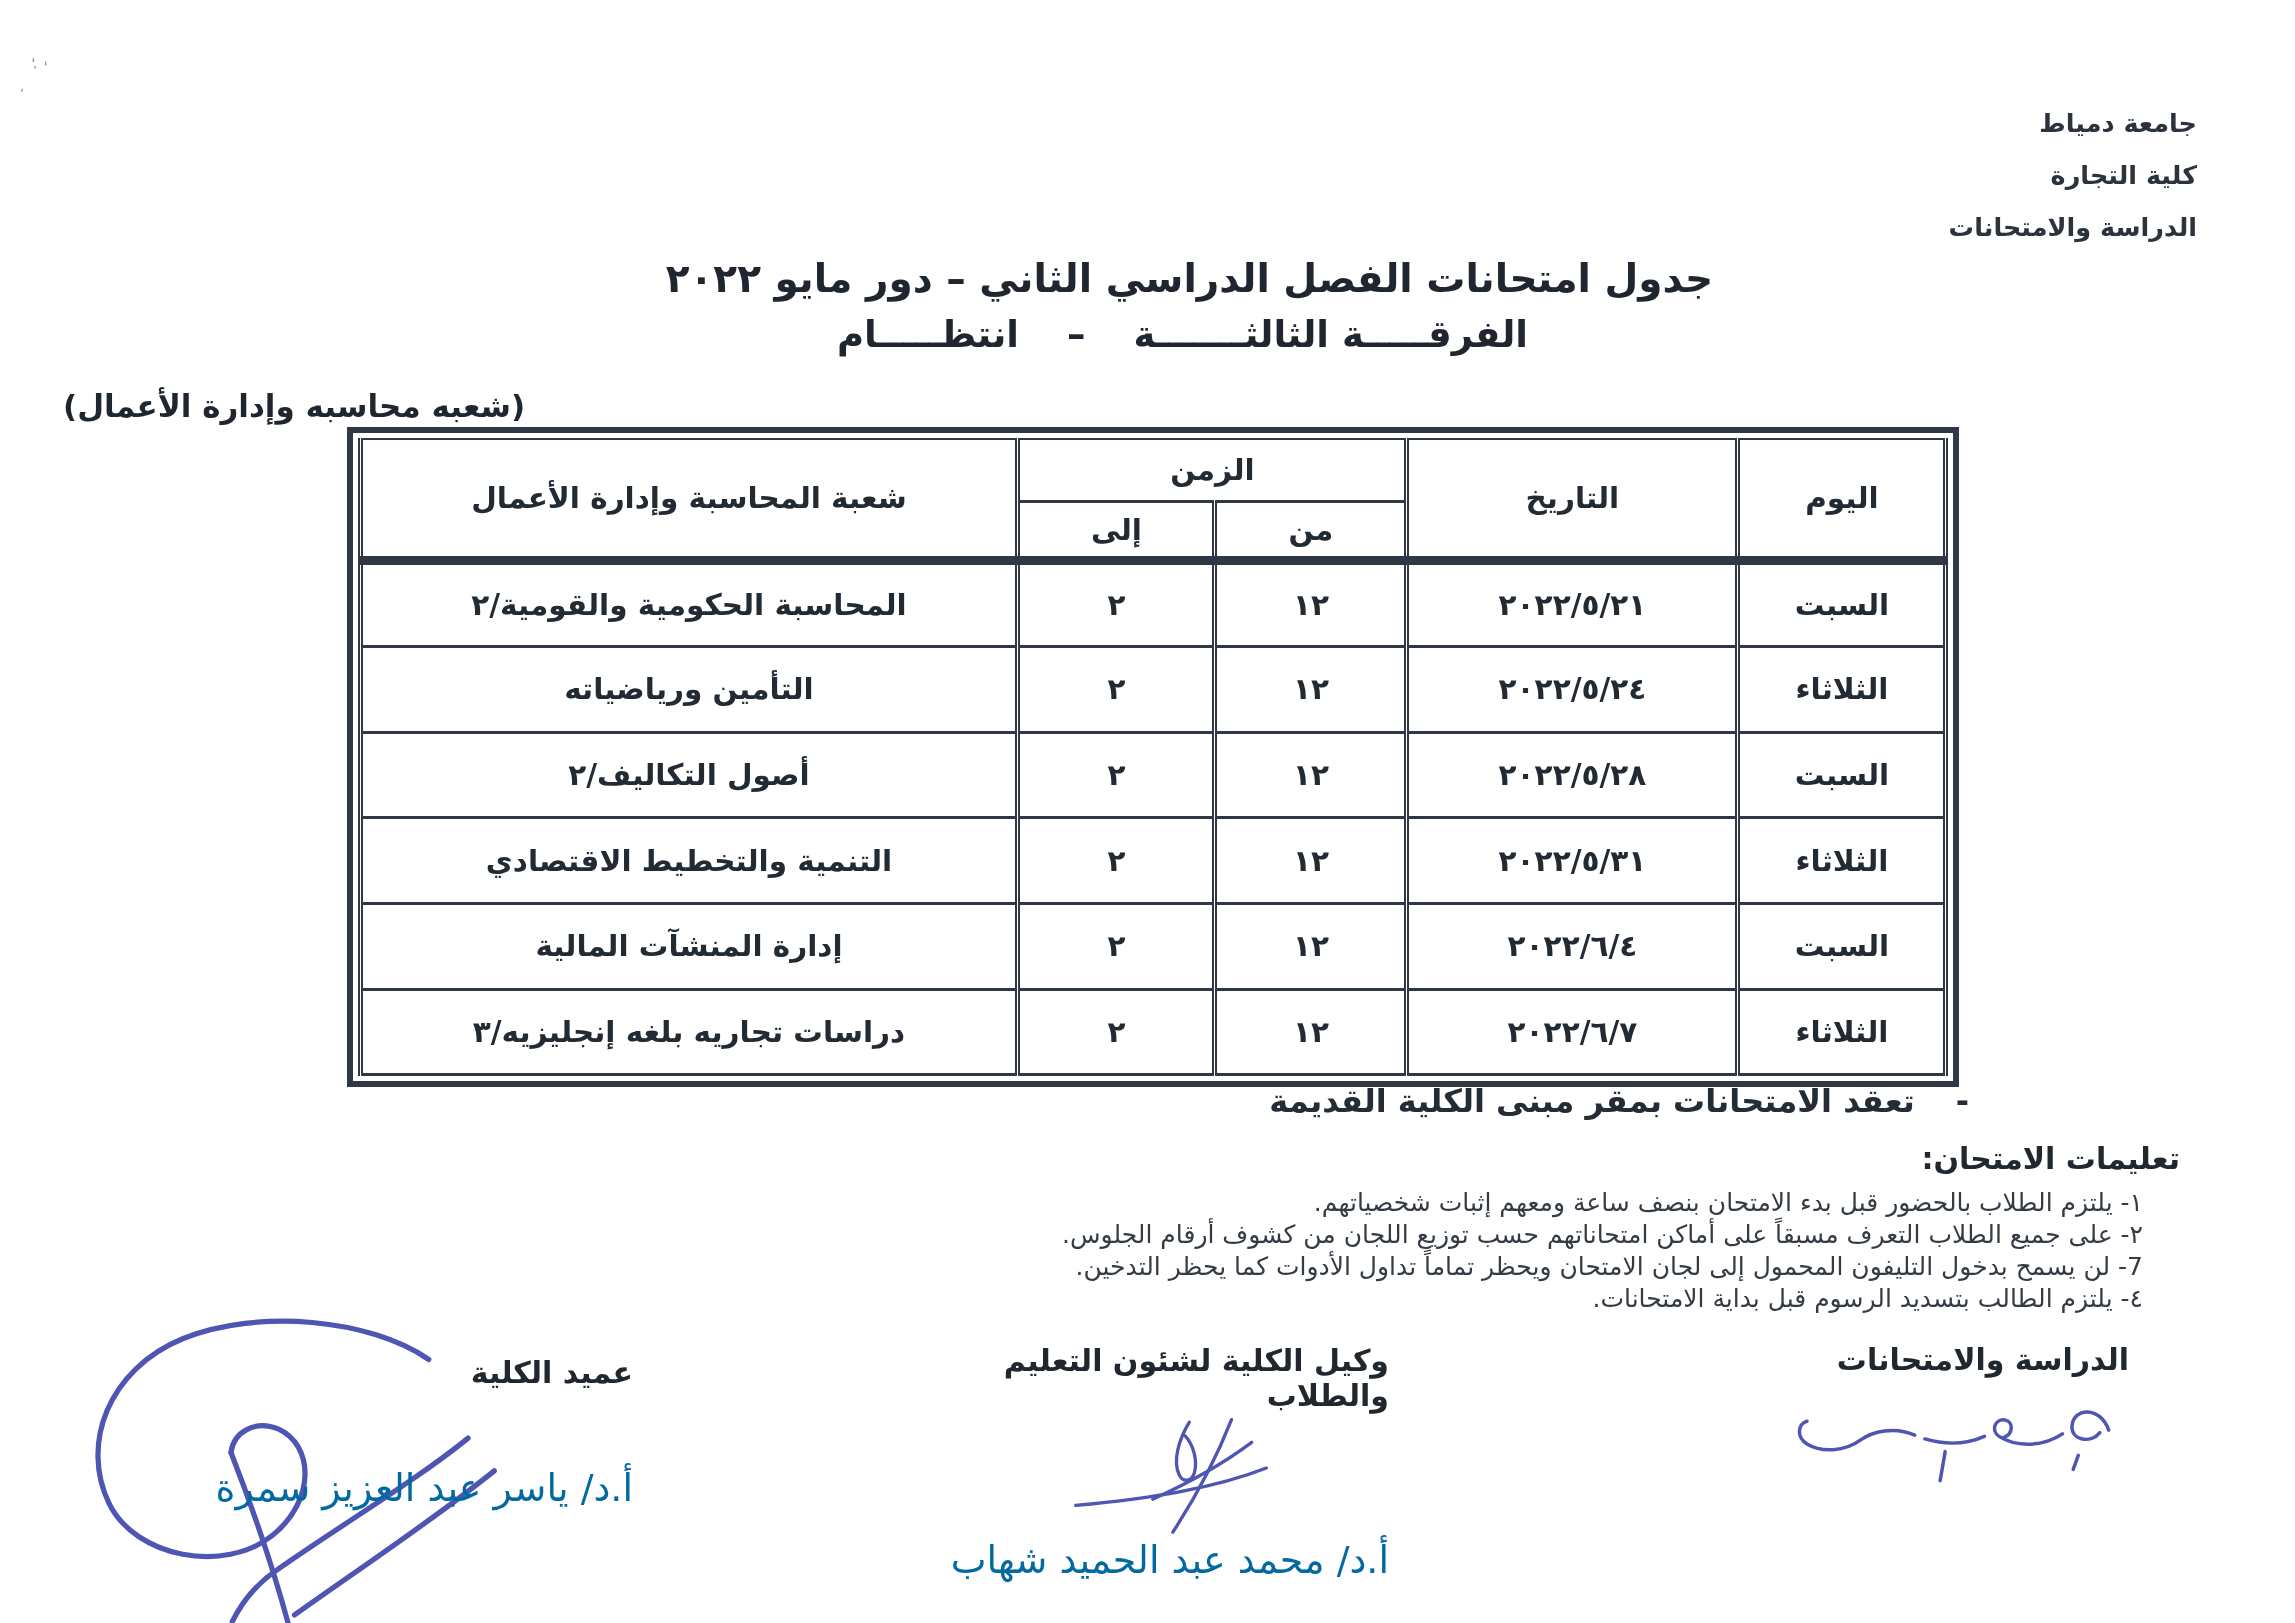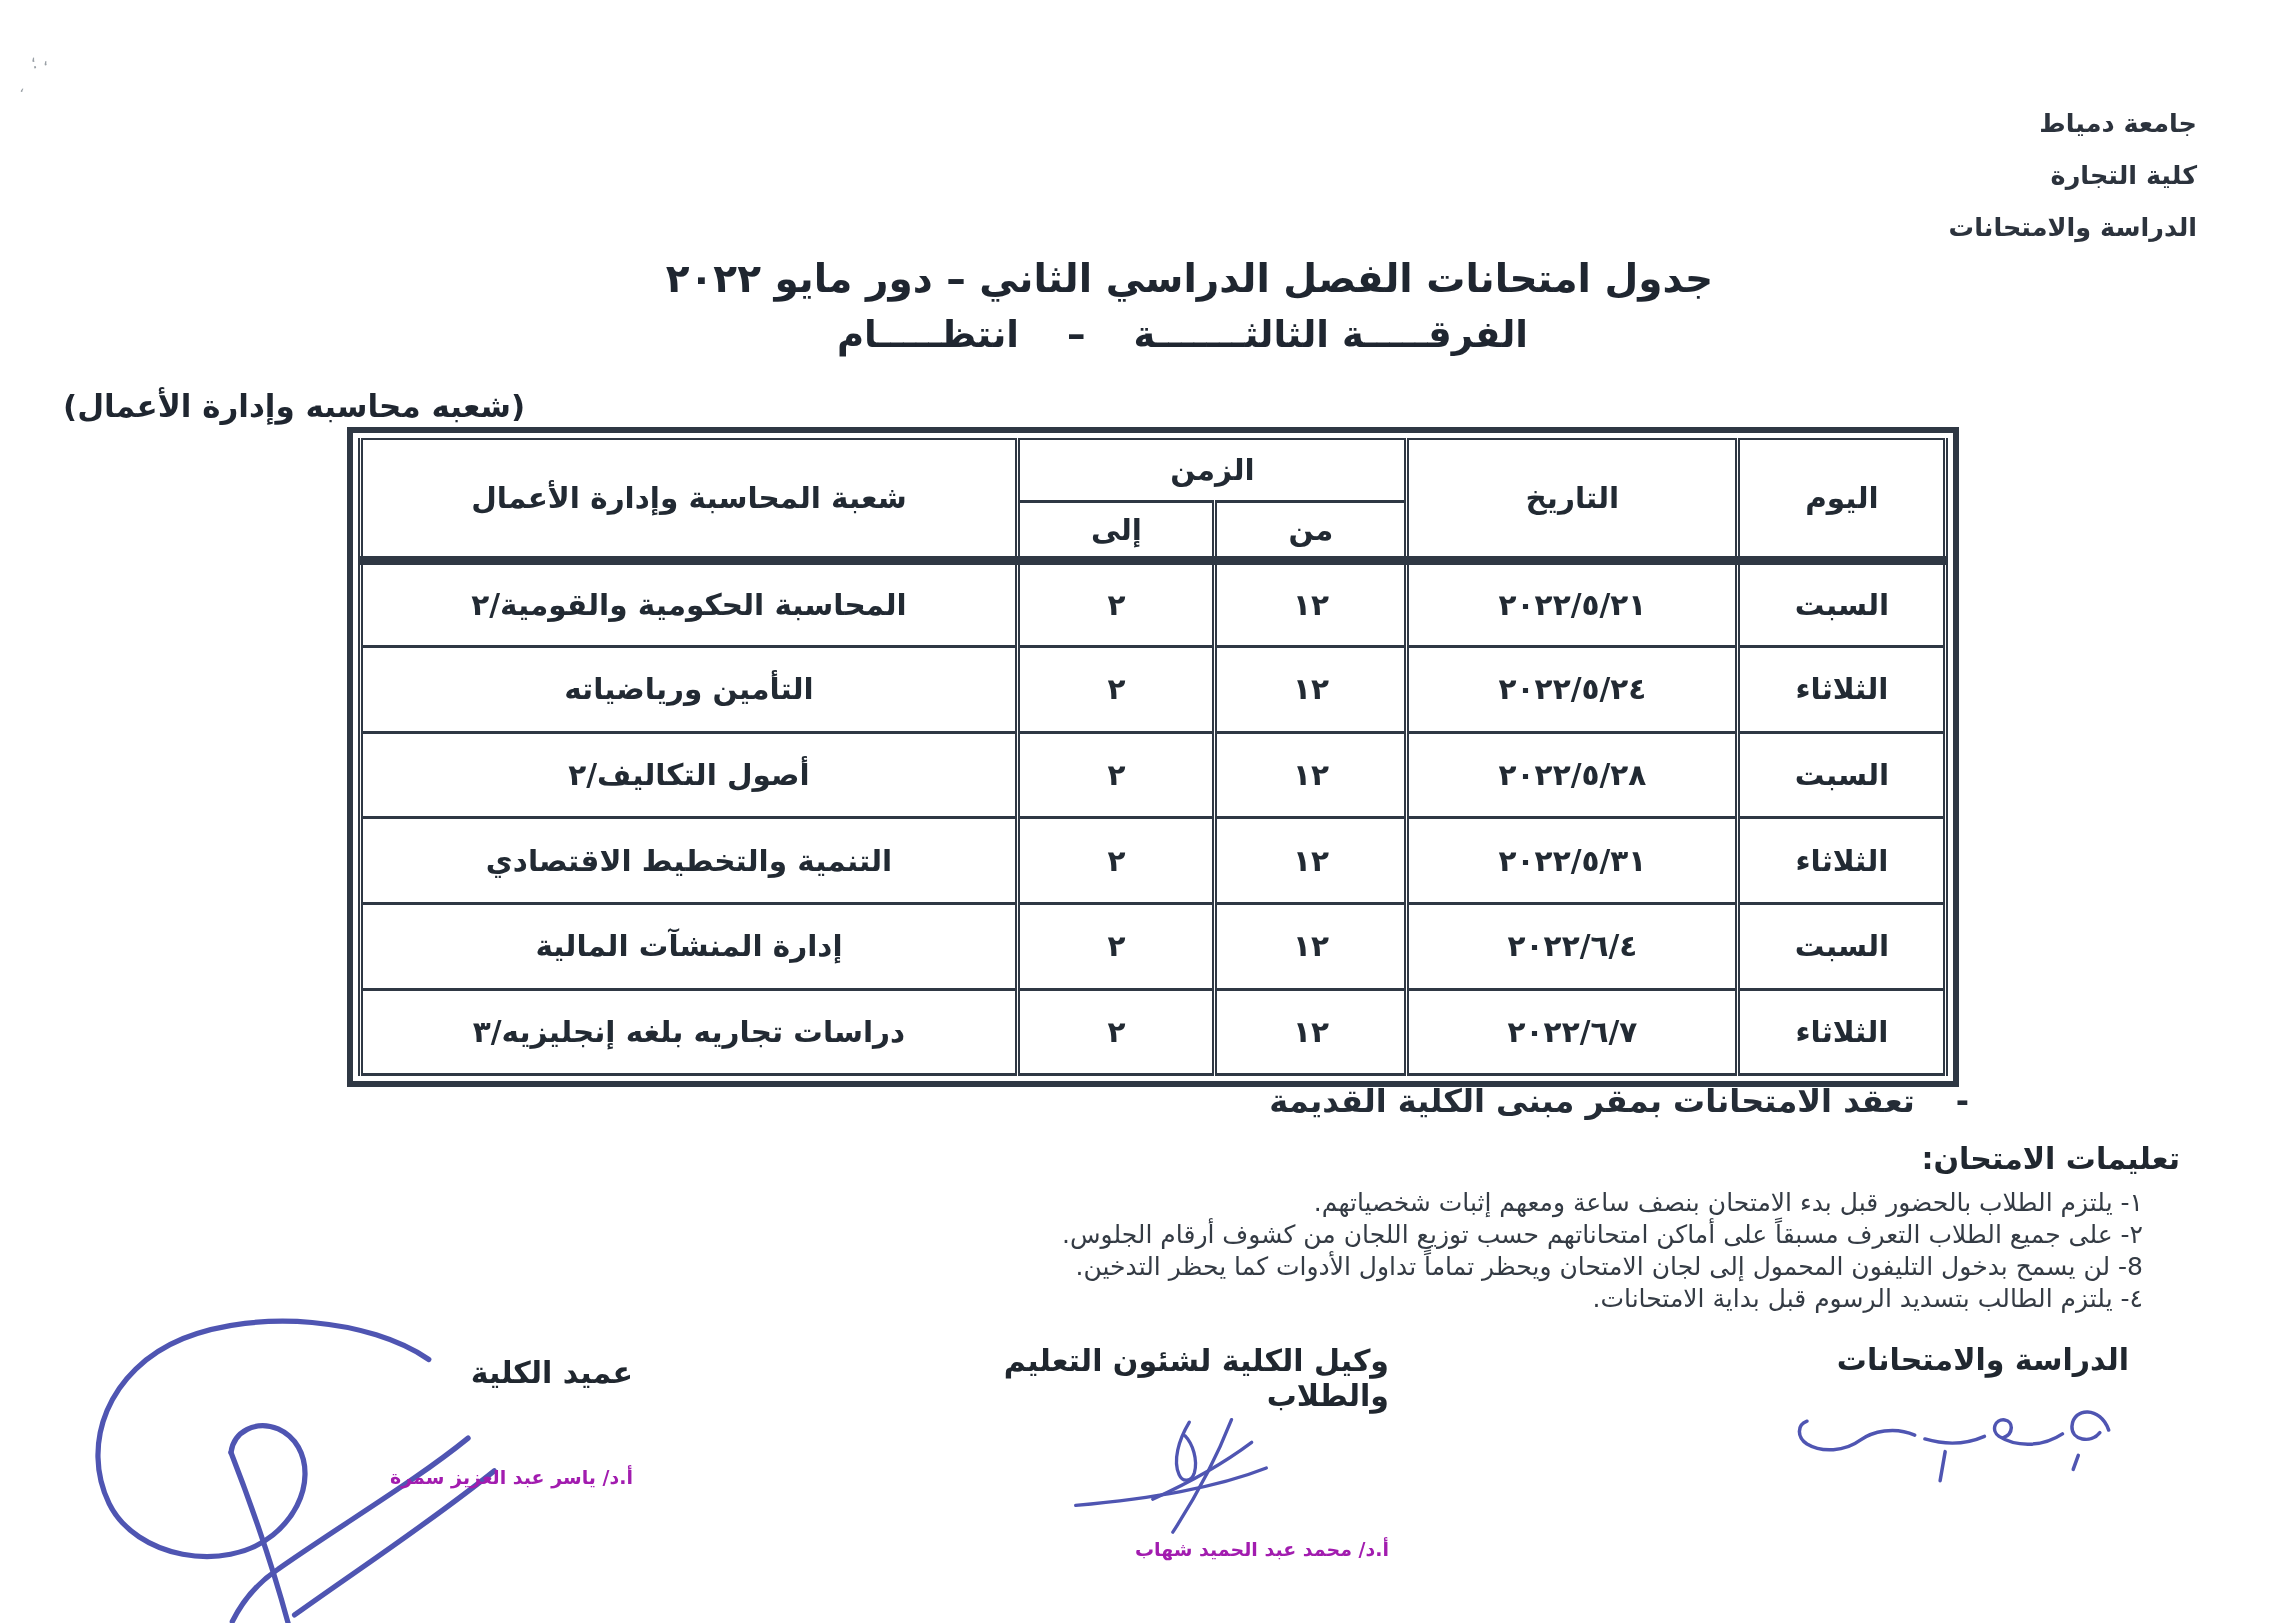--- a/index.html
+++ b/index.html
@@ -86,21 +86,21 @@
   .instr{
     position:absolute;top:1141px;right:115px;width:2057px;
     color:#343b44;
   }
   .instrTitle{font-weight:700;font-size:30px;color:#20272f;margin-bottom:10.5px;}
   .instr .item{font-size:25px;line-height:32px;padding-right:37px;font-weight:400;}
 
   
   .sig{position:absolute;text-align:right;z-index:2;}
   .sigTitle{font-weight:700;font-size:30px;color:#20272f;}
-  .sigName{font-weight:700;font-size:19px;color:#a21caf;}
+  .sigName{font-weight:400;font-size:38px;color:#0369a1;}
   .sigExams{top:1342px;left:1736px;width:393px;}
   .sigVice{top:1343px;left:930px;width:459px;}
   .sigDean{top:1355px;left:174px;width:459px;}
   .sigVice .sigName{margin-top:3.9px;}
   .sigDean .sigName{margin-top:76px;}
   .sigSvg{display:block;margin:0 auto;overflow:visible;}
   .deanScribble{position:absolute;left:62px;top:1307px;z-index:1;}
 </style>
 </head>
 <body>
@@ -196,21 +196,21 @@
 
   <div class="note">
     <span>-</span>
     <span>تعقد الامتحانات بمقر مبنى الكلية القديمة</span>
   </div>
 
   <div class="instr">
     <div class="instrTitle">تعليمات الامتحان:</div>
     <div class="item">١- يلتزم الطلاب بالحضور قبل بدء الامتحان بنصف ساعة ومعهم إثبات شخصياتهم.</div>
     <div class="item">٢- على جميع الطلاب التعرف مسبقاً على أماكن امتحاناتهم حسب توزيع اللجان من كشوف أرقام الجلوس.</div>
-    <div class="item">8- لن يسمح بدخول التليفون المحمول إلى لجان الامتحان ويحظر تماماً تداول الأدوات كما يحظر التدخين.</div>
+    <div class="item">7- لن يسمح بدخول التليفون المحمول إلى لجان الامتحان ويحظر تماماً تداول الأدوات كما يحظر التدخين.</div>
     <div class="item">٤- يلتزم الطالب بتسديد الرسوم قبل بداية الامتحانات.</div>
   </div>
 
   <div class="sig sigExams">
     <div class="sigTitle">الدراسة والامتحانات</div>
     <svg class="sigSvg" width="393" height="115" viewBox="0 0 620 170">
       <g fill="none" stroke="#4f55b2" stroke-width="5.5" stroke-linecap="round">
         <path d="M 588 78 C 575 40 532 42 530 72 C 529 94 560 100 574 82"></path>
         <path d="M 515 84 C 482 106 440 104 415 88 C 402 79 408 60 424 62 C 438 64 438 84 422 90"></path>
         <path d="M 540 118 l -8 22"></path>

